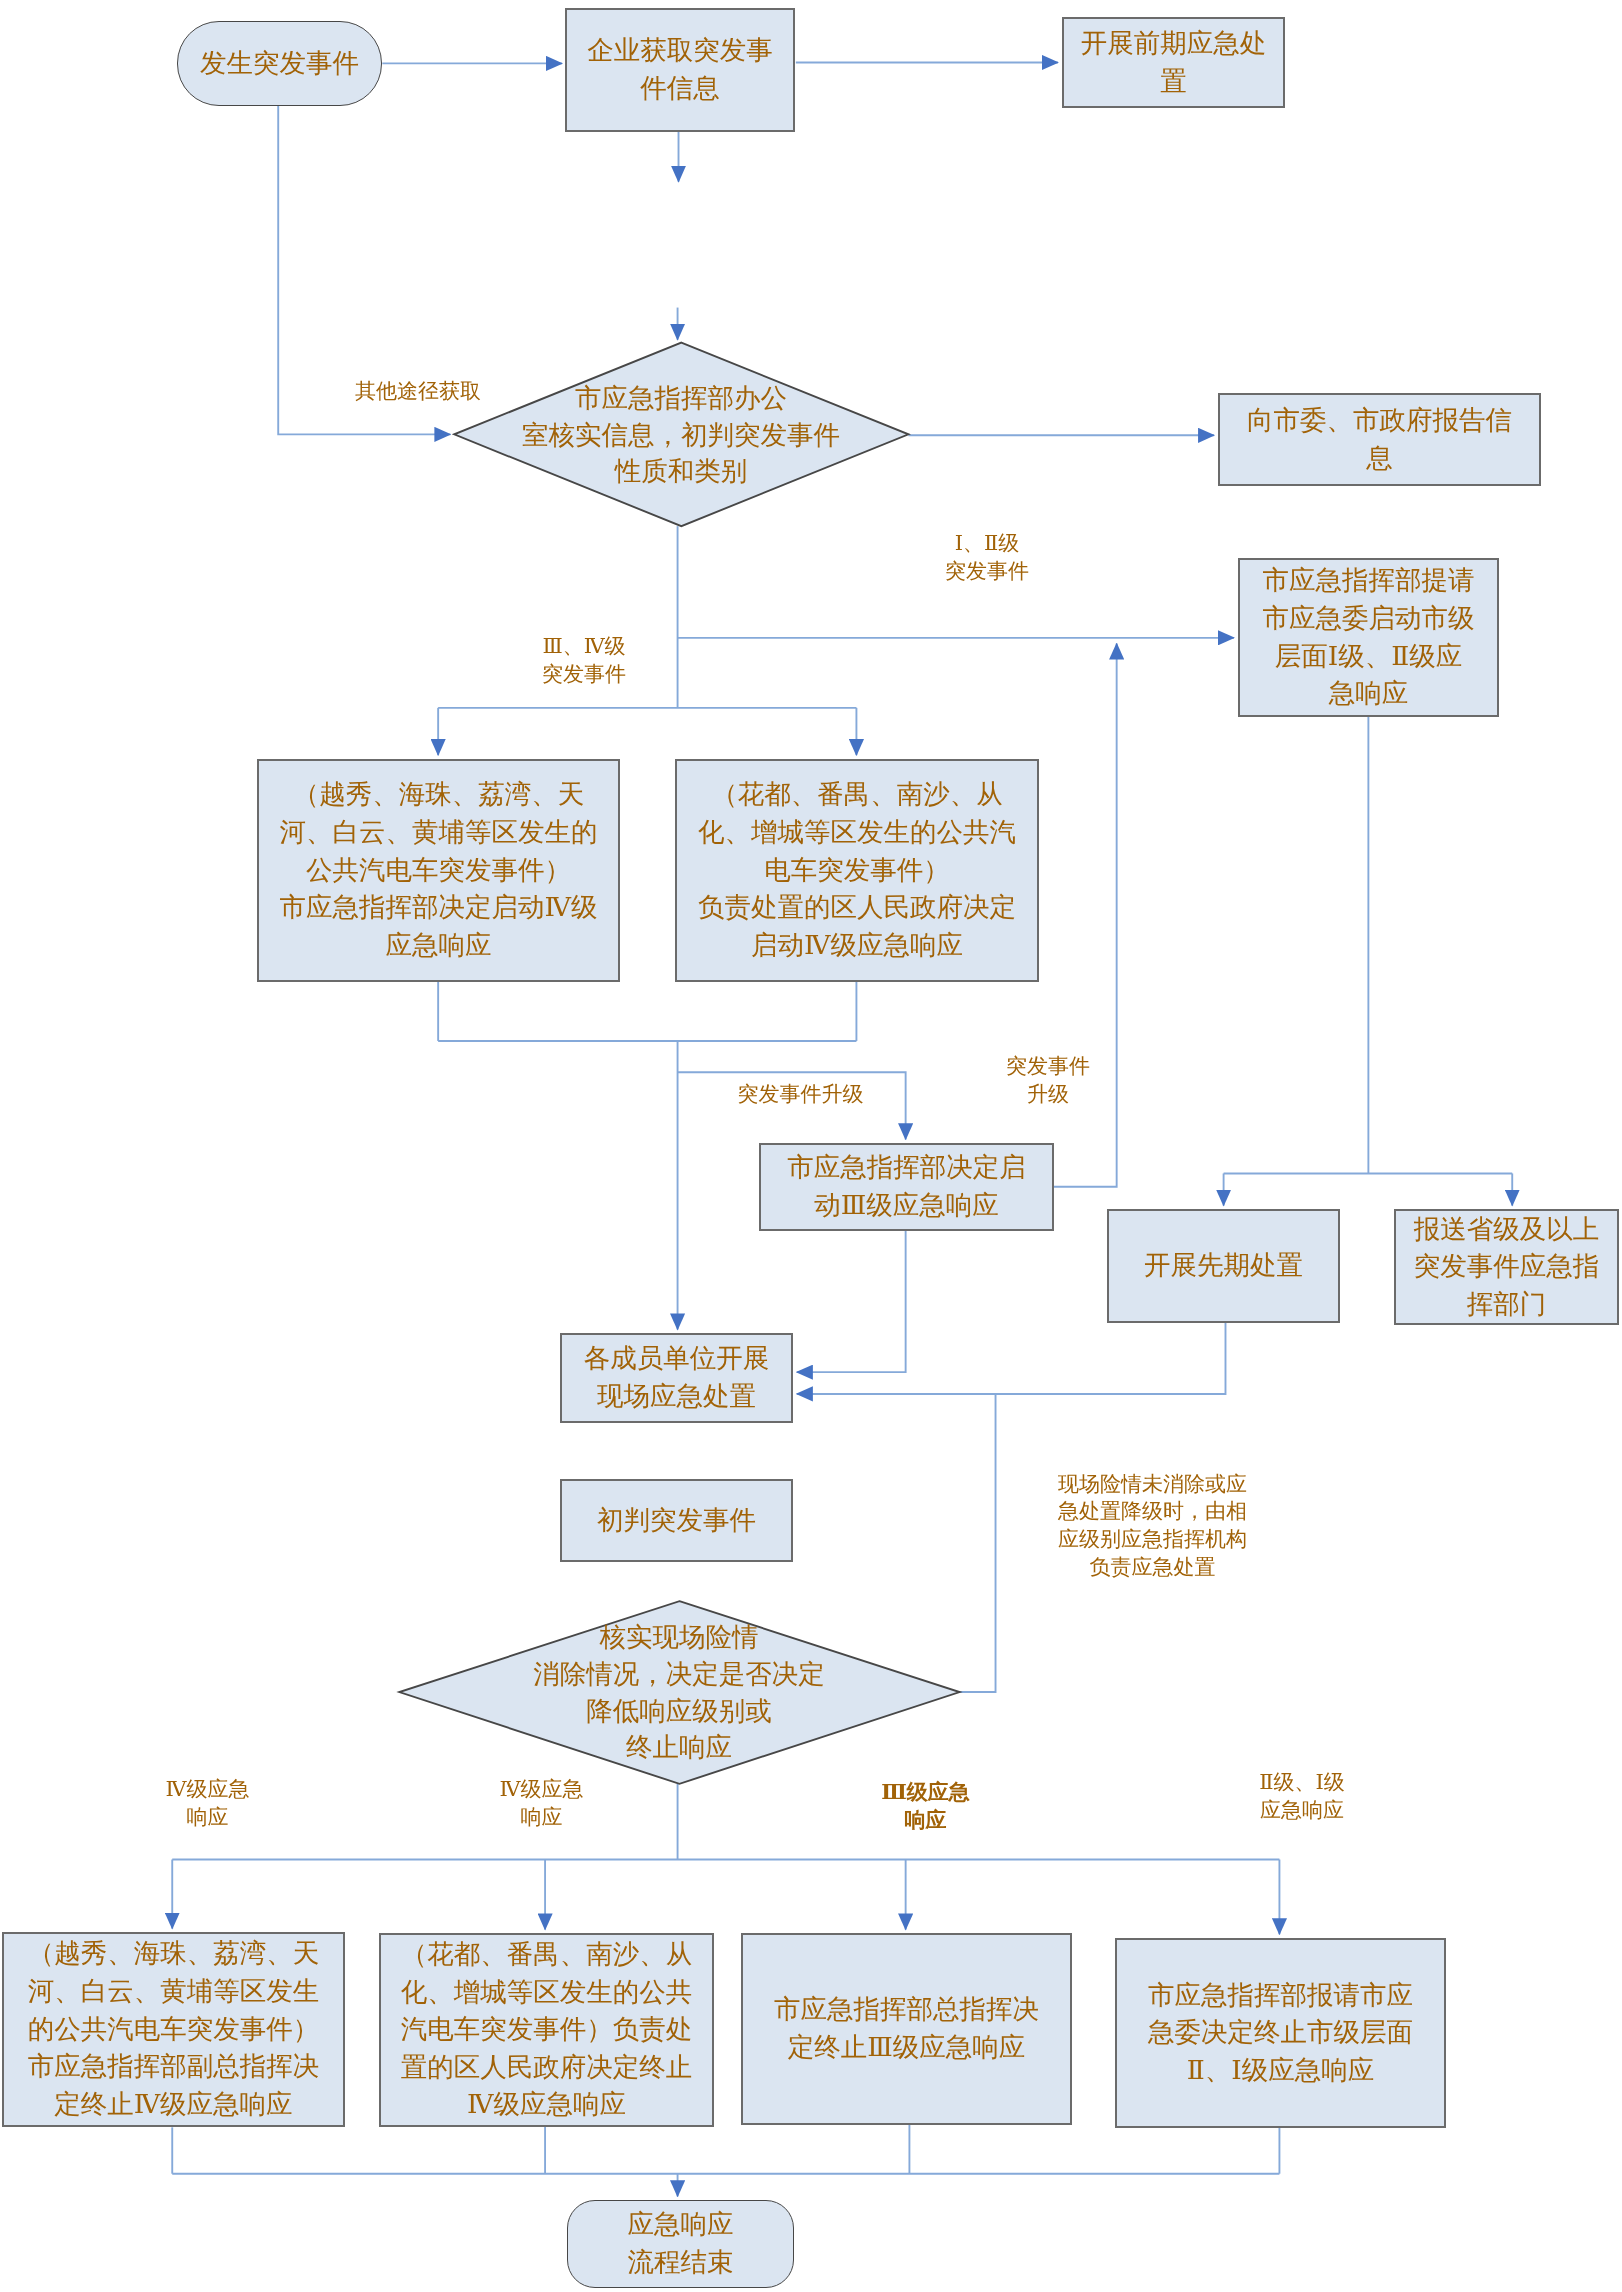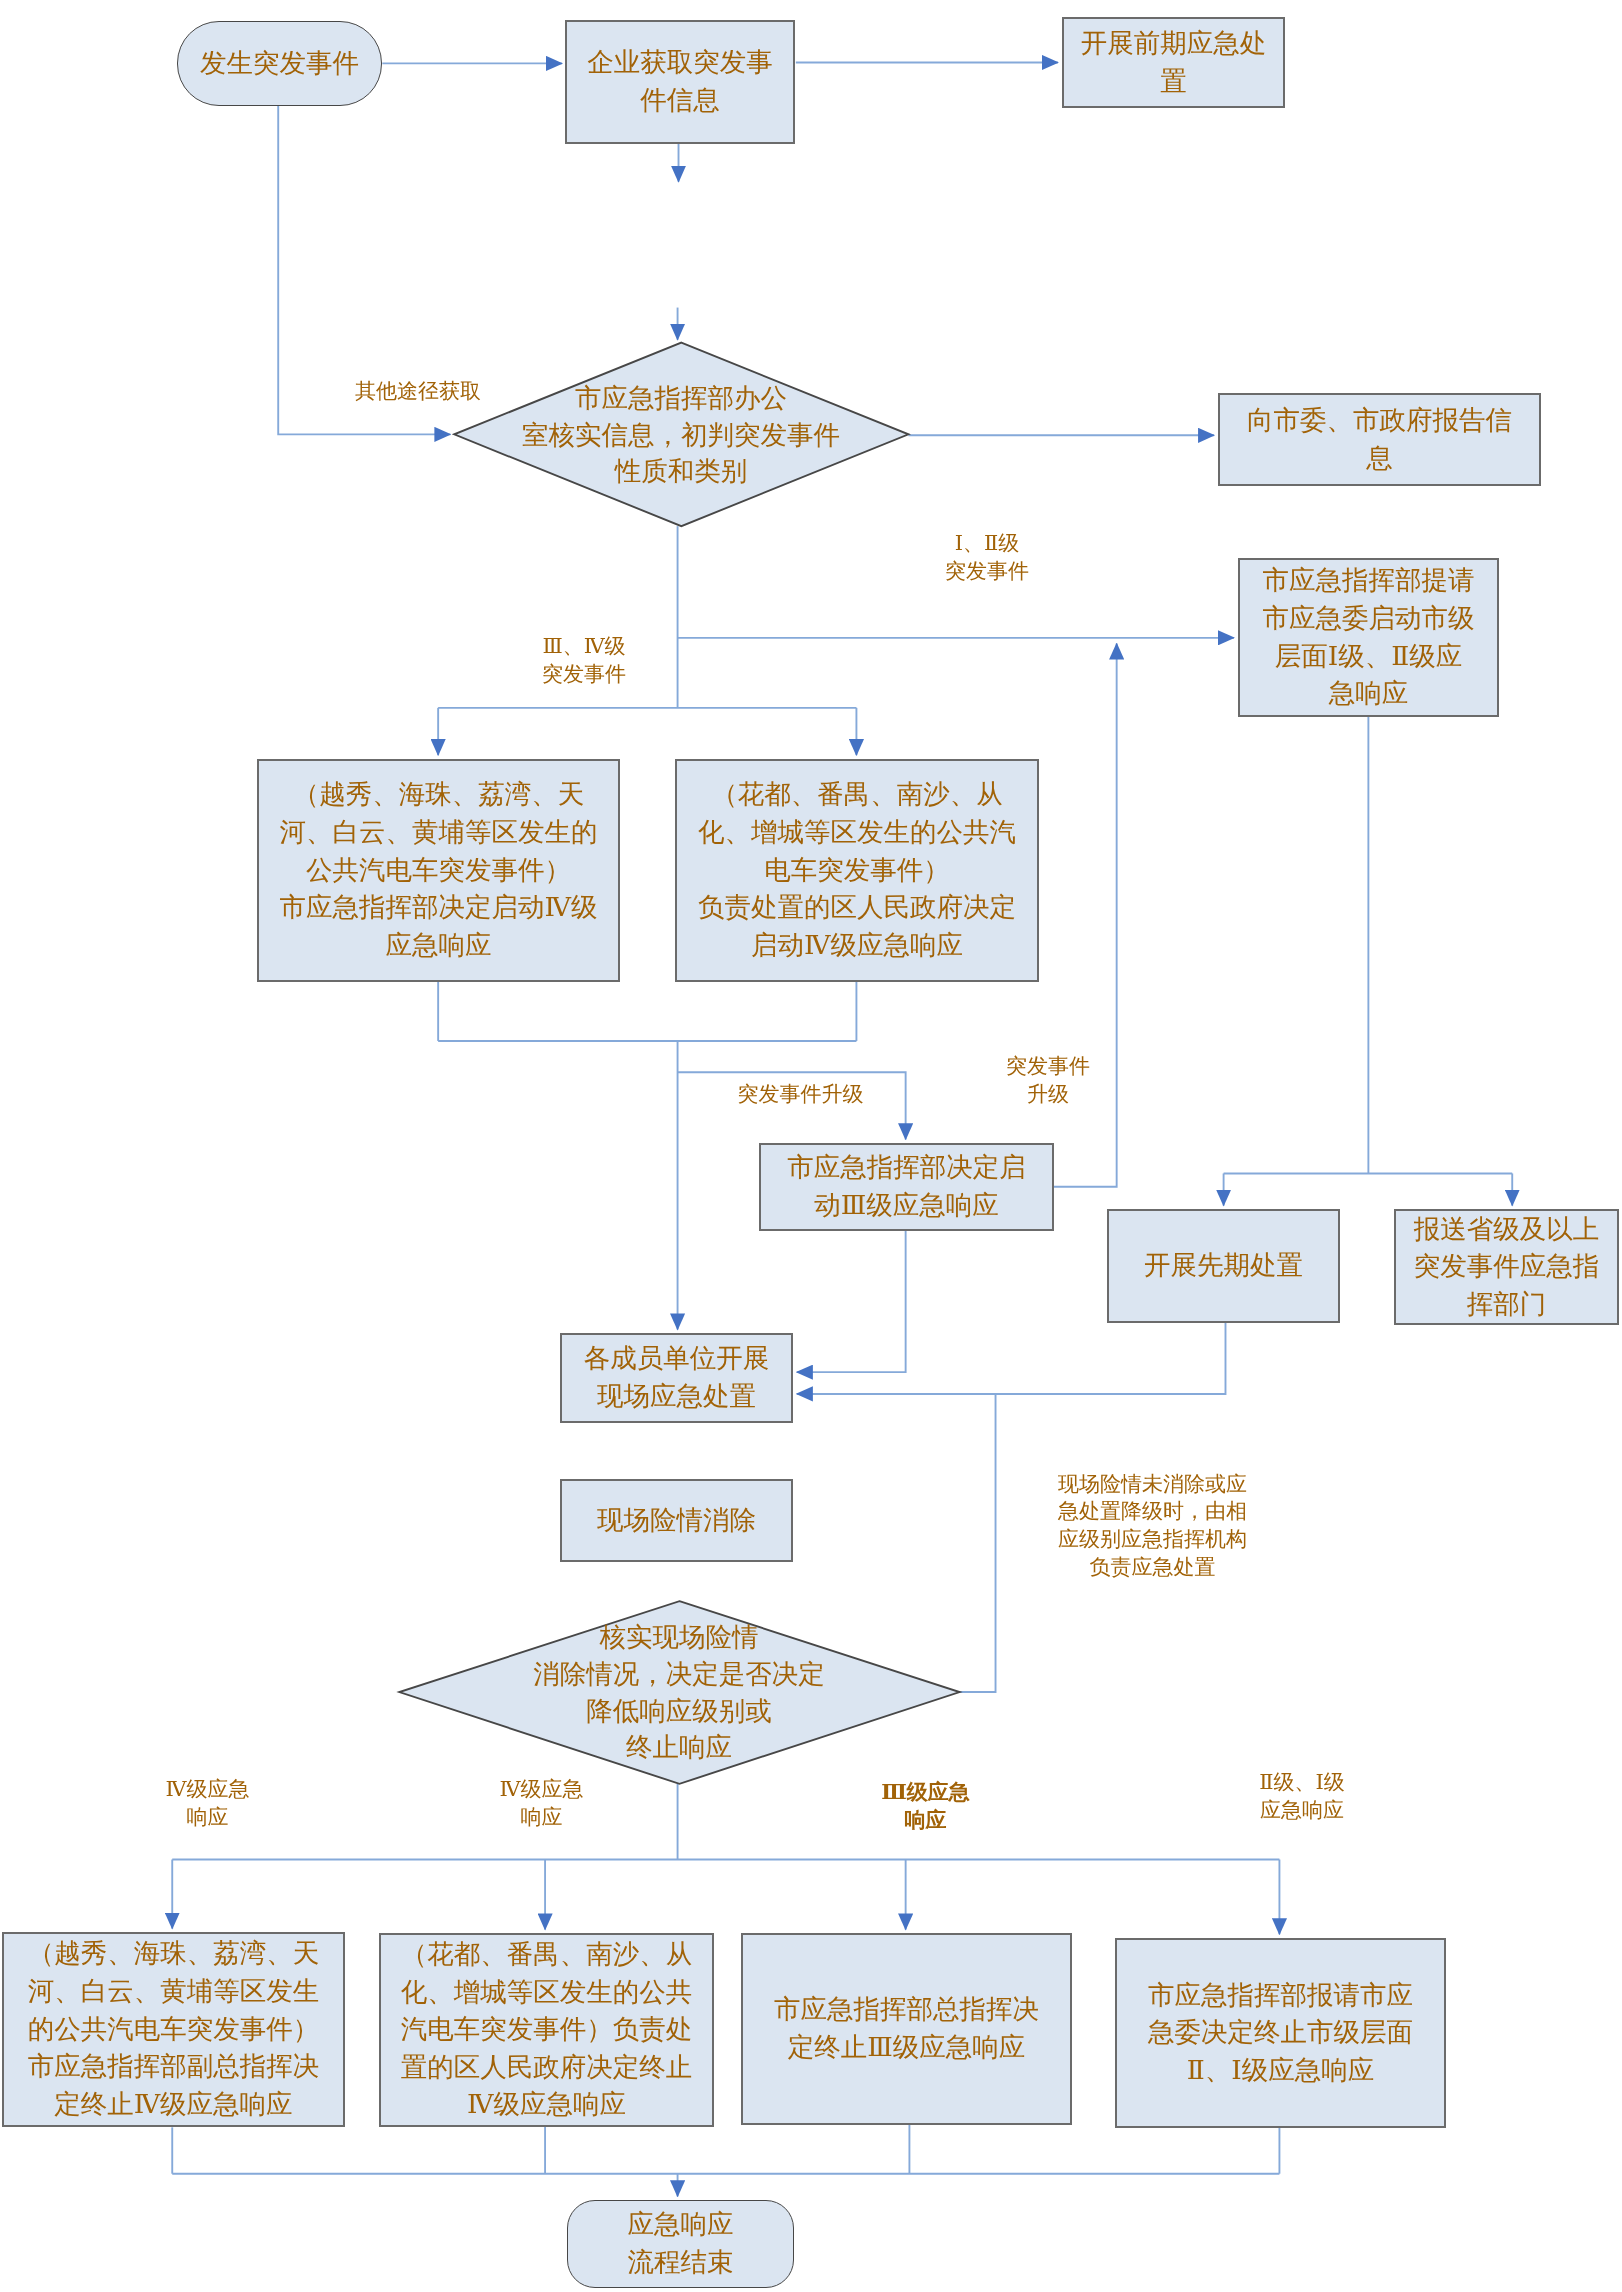--- a/index.html
+++ b/index.html
@@ -71,21 +71,21 @@
       <path d="M1352,2248 L1352,2297"></path>
       <path d="M182,2297 L1352,2297"></path>
       <path d="M716,2297 L716,2321" marker-end="url(#arr)"></path>
     </g>
     <polygon points="720,362 960,459 720,556 480,459" fill="#dbe5f1" stroke="#474747" stroke-width="2"></polygon>
     <polygon points="718,1692 1014,1788 718,1885 422,1788" fill="#dbe5f1" stroke="#474747" stroke-width="2"></polygon>
   </svg>
 
   <div class="node startend" style="left:177px;top:21px;width:205px;height:85px;">发生突发事件</div>
 
-  <div class="node box" style="left:565px;top:20px;width:230px;height:124px;">企业获取突发事
+  <div class="node box" style="left:565px;top:8px;width:230px;height:124px;">企业获取突发事
 件信息</div>
 
   <div class="node box" style="left:1062px;top:17px;width:223px;height:91px;">开展前期应急处
 置</div>
 
 
   <div class="node dtext" style="left:473px;top:363px;width:416px;height:144px;">市应急指挥部办公
 室核实信息，初判突发事件
 性质和类别</div>
 
@@ -127,21 +127,21 @@
 
   <div class="node box" style="left:1107px;top:1209px;width:233px;height:114px;">开展先期处置</div>
 
   <div class="node box" style="left:1394px;top:1209px;width:225px;height:116px;">报送省级及以上
 突发事件应急指
 挥部门</div>
 
   <div class="node box" style="left:560px;top:1333px;width:233px;height:90px;">各成员单位开展
 现场应急处置</div>
 
-  <div class="node box" style="left:560px;top:1479px;width:233px;height:83px;">现场险情消除</div>
+  <div class="node box" style="left:560px;top:1479px;width:233px;height:83px;">初判突发事件</div>
 
   <div class="elabel note" style="left:1005px;top:1454px;width:295px;height:144px;">现场险情未消除或应
 急处置降级时，由相
 应级别应急指挥机构
 负责应急处置</div>
 
   <div class="node dtext" style="left:454px;top:1616px;width:450px;height:153px;">核实现场险情
 消除情况，决定是否决定
 降低响应级别或
 终止响应</div>

